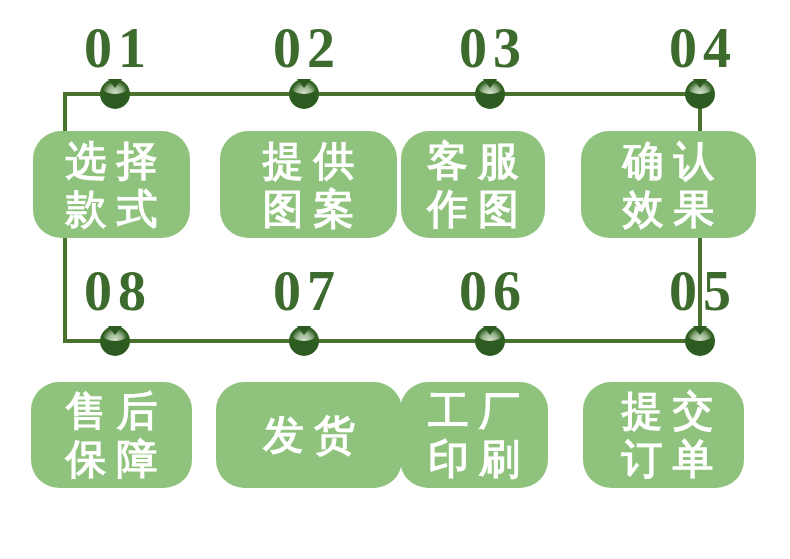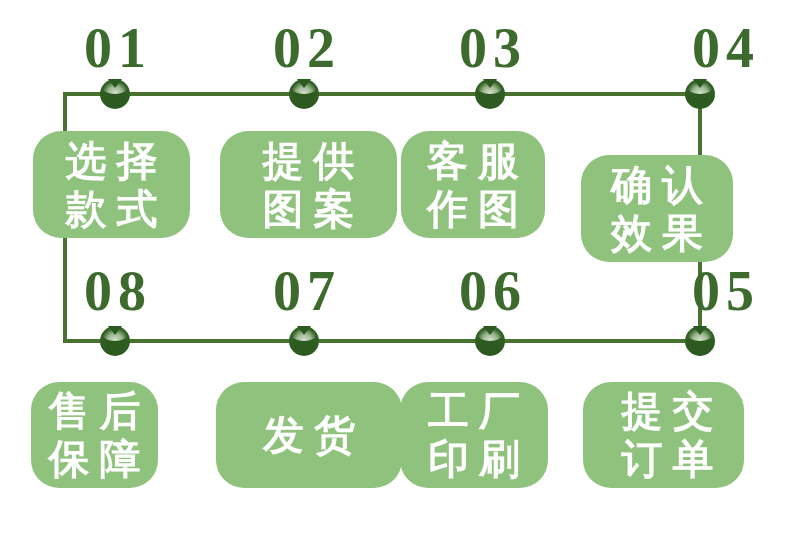--- a/index.html
+++ b/index.html
@@ -83,21 +83,21 @@
     padding-left: 6px;
     box-sizing: border-box;
     color: #3d6b2d;
     z-index: 4;
   }
   .num.r1 { top: 20px; }
   .num.r2 { top: 263px; }
   .num.c1 { left: 55px; }
   .num.c2 { left: 244px; }
   .num.c3 { left: 430px; }
-  .num.c4 { left: 640px; text-align: right; }
+  .num.c4 { left: 640px; }
 
   
   .box {
     position: absolute;
     background: #8fc37d;
     border-radius: 28px;
     display: flex;
     flex-direction: column;
     justify-content: center;
     align-items: center;
@@ -112,22 +112,22 @@
     letter-spacing: 10px;
     padding-left: 10px;
     white-space: nowrap;
     text-align: center;
   }
   .box.r1 { top: 131px; height: 107px; }
   .box.r2 { top: 382px; height: 106px; }
   .box.b1 { left: 33px;  width: 157px; }
   .box.b2 { left: 220px; width: 177px; }
   .box.b3 { left: 401px; width: 144px; align-items: center; }
-  .box.b4 { left: 581px; width: 152px; margin-top: 24px; }
-  .box.b5 { left: 31px;  width: 127px; }
+  .box.b4 { left: 581px; width: 175px; }
+  .box.b5 { left: 31px;  width: 161px; }
   .box.b6 { left: 216px; width: 186px; }
   .box.b7 { left: 400px; width: 148px; }
   .box.b8 { left: 583px; width: 153px; padding-left: 8px; }
 </style>
 </head>
 <body>
 
 <div class="canvas">
 
   <div class="line h line-top"></div>

